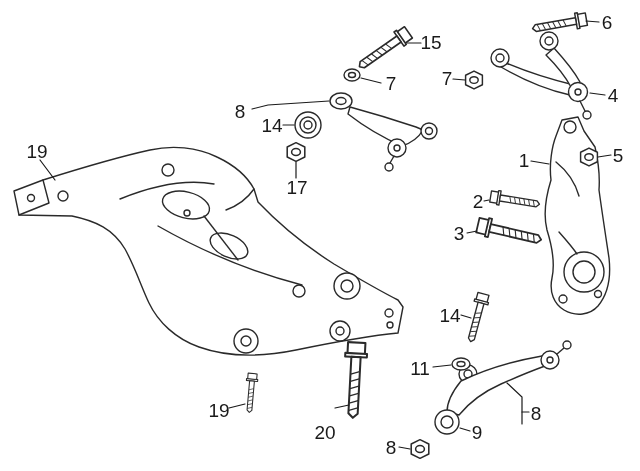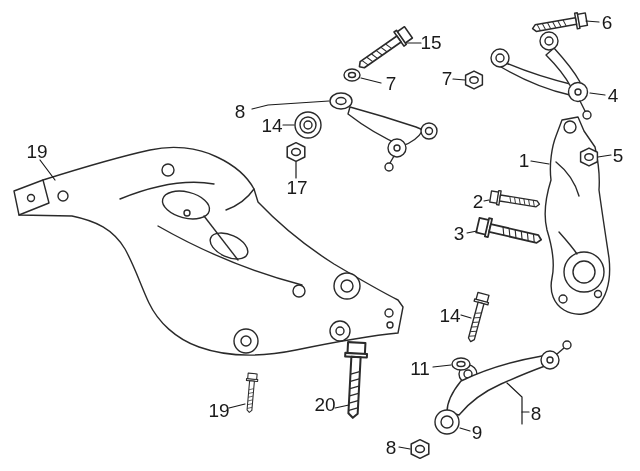--- a/index.html
+++ b/index.html
@@ -191,15 +191,15 @@
   <div class="callout" style="left:450px;top:315px">14</div>
   <div class="callout" style="left:420px;top:368px">11</div>
   <div class="callout" style="left:391px;top:447px">8</div>
   <div class="callout" style="left:240px;top:111px">8</div>
   <div class="callout" style="left:272px;top:125px">14</div>
   <div class="callout" style="left:431px;top:42px">15</div>
   <div class="callout" style="left:391px;top:83px">7</div>
   <div class="callout" style="left:297px;top:187px">17</div>
   <div class="callout" style="left:37px;top:151px">19</div>
   <div class="callout" style="left:219px;top:410px">19</div>
-  <div class="callout" style="left:325px;top:404px">20</div>
+  <div class="callout" style="left:325px;top:432px">20</div>
 
 </div>
 
 </body></html>

